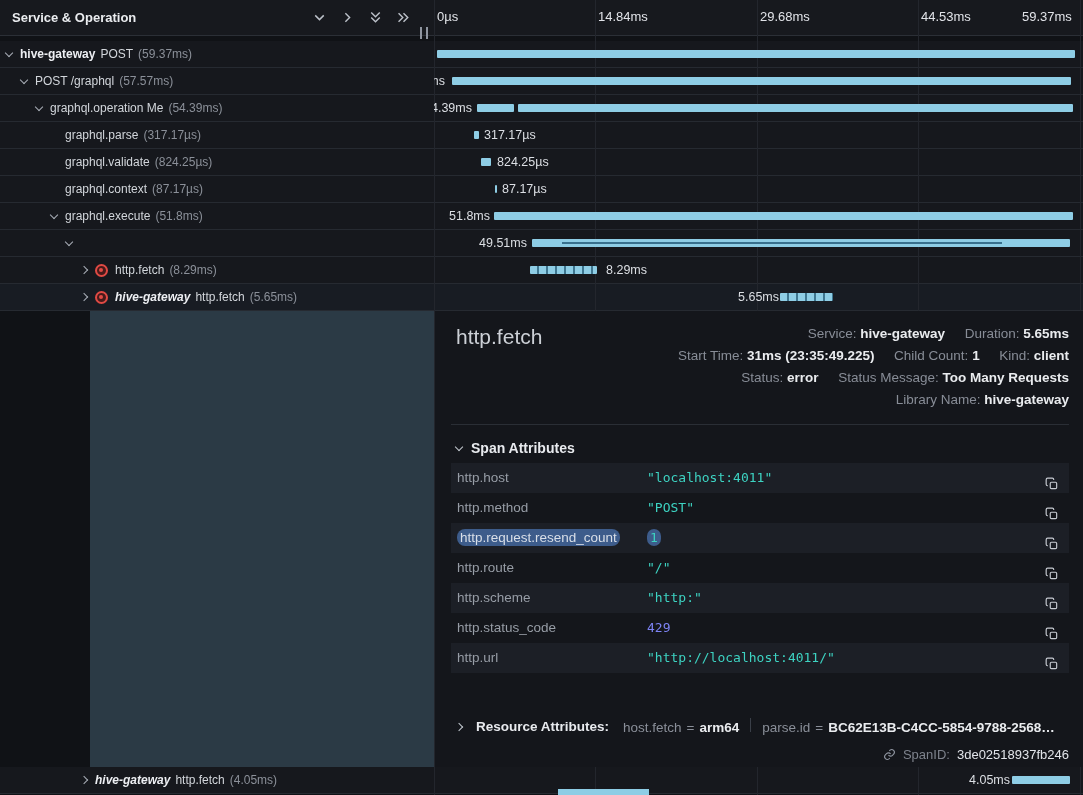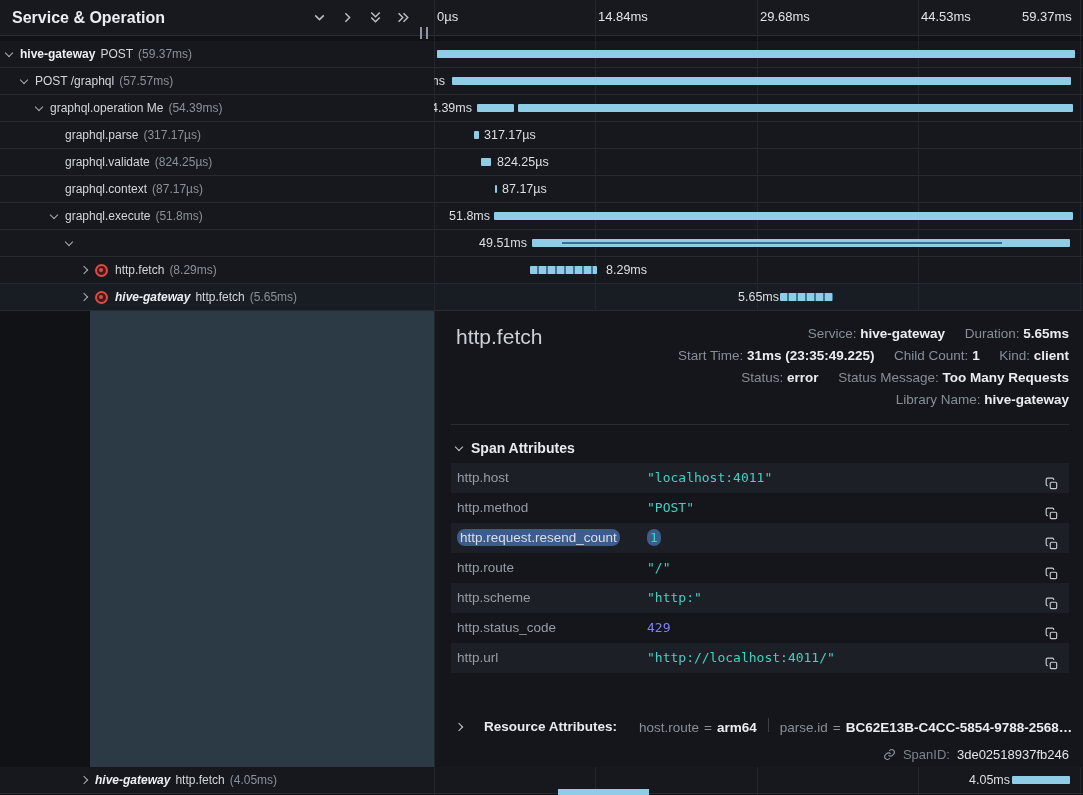--- a/index.html
+++ b/index.html
@@ -21,21 +21,21 @@
   .chev.rt{transform:rotate(-45deg);top:10px}
   .err{position:absolute;top:7px;width:13px;height:13px;border:2px solid #e04a44;border-radius:50%;background:#471a1a;z-index:2}
   .err i{position:absolute;left:2.2px;top:2.2px;width:4px;height:4px;background:#e04a44;border-radius:50%}
   .tl{position:absolute;left:434px;right:0;top:0;height:27px;overflow:hidden;z-index:2}
   .bar{position:absolute;top:9px;height:8px;background:#8ecde5;border-radius:1px;cursor:pointer}
   .bar.seg{background:repeating-linear-gradient(90deg,#8ecde5 0 7px,#3e7690 7px 9px)}
   .core{position:absolute;top:3px;height:2px;background:#38708d}
   .blabel{position:absolute;top:6px;font-size:12.5px;color:#dcdfe4;white-space:nowrap}
   
   .lheader{position:absolute;left:0;top:0;width:434px;height:36px;background:#17191e;border-bottom:1px solid #2b2f36;z-index:6;display:flex;align-items:center}
-  .ltitle{font-size:16px;font-weight:700;color:#eaecef;margin-left:12px}
+  .ltitle{font-size:13px;font-weight:700;color:#eaecef;margin-left:12px}
   .hicons{margin-left:auto;margin-right:22px;display:flex;gap:11px;align-items:center}
   .hicons svg{width:17px;height:17px;fill:none;stroke:#bcc1c9;stroke-width:2;cursor:pointer}
   .handle{position:absolute;left:420px;top:27px;width:8px;height:12px;border-left:2px solid #8f95a0;border-right:2px solid #8f95a0;z-index:7;cursor:col-resize}
   .theader{position:absolute;left:434px;top:0;width:649px;height:36px;background:#17191e;border-bottom:1px solid #2b2f36}
   .tick{position:absolute;top:9px;font-size:13px;color:#e1e3e8;z-index:2;white-space:nowrap}
   
   .highlight{position:absolute;left:90px;top:311px;width:344px;height:456px;background:#2b3a45;z-index:4}
   
   .panel{position:absolute;left:434px;top:311px;width:649px;height:456px;background:#14161b;border-left:1px solid #23262d;z-index:5}
   .ptitle{position:absolute;left:21px;top:14px;font-size:21px;color:#ccd0d6}
@@ -51,21 +51,21 @@
   .attrs{position:absolute;left:16px;right:14px;top:152px}
   .arow{position:relative;height:30px;line-height:30px}
   .arow:nth-child(odd){background:#1c1f26}
   .akey{position:absolute;left:6px;font-size:13.5px;color:#979da6;white-space:nowrap}
   .aval{position:absolute;left:196px;font-size:13px;font-family:"DejaVu Sans Mono",monospace;color:#3dd3c2;white-space:nowrap}
   .aval.num{color:#7d83f4}
   .hl{background:#3d5c8b;border-radius:8px;padding:1px 3px}
   .akey .hl{color:#d9dfe8}
   .copy{position:absolute;right:10px;top:8px;width:14px;height:14px;cursor:pointer}
   .copy svg{width:14px;height:14px;fill:none;stroke:#c6cad1;stroke-width:2}
-  .rheading{position:absolute;left:21px;top:407px;font-size:13.5px;display:flex;align-items:center;gap:22px;white-space:nowrap;cursor:pointer}
+  .rheading{position:absolute;left:21px;top:407px;font-size:13.5px;display:flex;align-items:center;gap:14px;white-space:nowrap;cursor:pointer}
   .rtitle{font-weight:700;color:#e8eaee}
   .rkey{color:#8a8f99}
   .req{color:#8a8f99;margin:0 5px}
   .rval{color:#eaecef;font-weight:700}
   .rsep{display:inline-block;width:1px;height:14px;background:#3a3f48;margin:0 11px}
   .spanid{position:absolute;right:14px;top:436px;font-size:13px;display:flex;align-items:center;gap:7px}
   .spanid svg{width:13px;height:13px;fill:none;stroke:#8f95a0;stroke-width:2}
   .sidl{color:#7e838d}
   .sidv{color:#e2e5ea}
   .strip{position:absolute;left:558px;top:789px;width:91px;height:6px;background:#8ecde5;z-index:3}
@@ -313,21 +313,21 @@
               <rect x="9" y="9" width="11" height="11" rx="2"></rect>
               <path d="M5 15H4.5A2.5 2.5 0 0 1 2 12.5v-8A2.5 2.5 0 0 1 4.5 2h8A2.5 2.5 0 0 1 15 4.5V5"></path>
             </svg></span>
       </div>
     </div>
 
     <div class="rheading">
       <span class="chev2 rt"></span>
       <span class="rtitle">Resource Attributes:</span>
       <span>
-        <span class="rkey">host.route</span><span class="req">=</span><span class="rval">arm64</span><span class="rsep"></span><span class="rkey">parse.id</span><span class="req">=</span><span class="rval">BC62E13B-C4CC-5854-9788-2568…</span>
+        <span class="rkey">host.fetch</span><span class="req">=</span><span class="rval">arm64</span><span class="rsep"></span><span class="rkey">parse.id</span><span class="req">=</span><span class="rval">BC62E13B-C4CC-5854-9788-2568…</span>
       </span>
     </div>
 
     <div class="spanid">
       <svg viewBox="0 0 24 24">
           <path d="M10 13a5 5 0 0 0 7.5.5l2.5-2.5a5 5 0 0 0-7-7l-1.4 1.4"></path>
           <path d="M14 11a5 5 0 0 0-7.5-.5L4 13a5 5 0 0 0 7 7l1.4-1.4"></path>
         </svg>
       <span class="sidl">SpanID:</span>
       <span class="sidv">3de02518937fb246</span>

